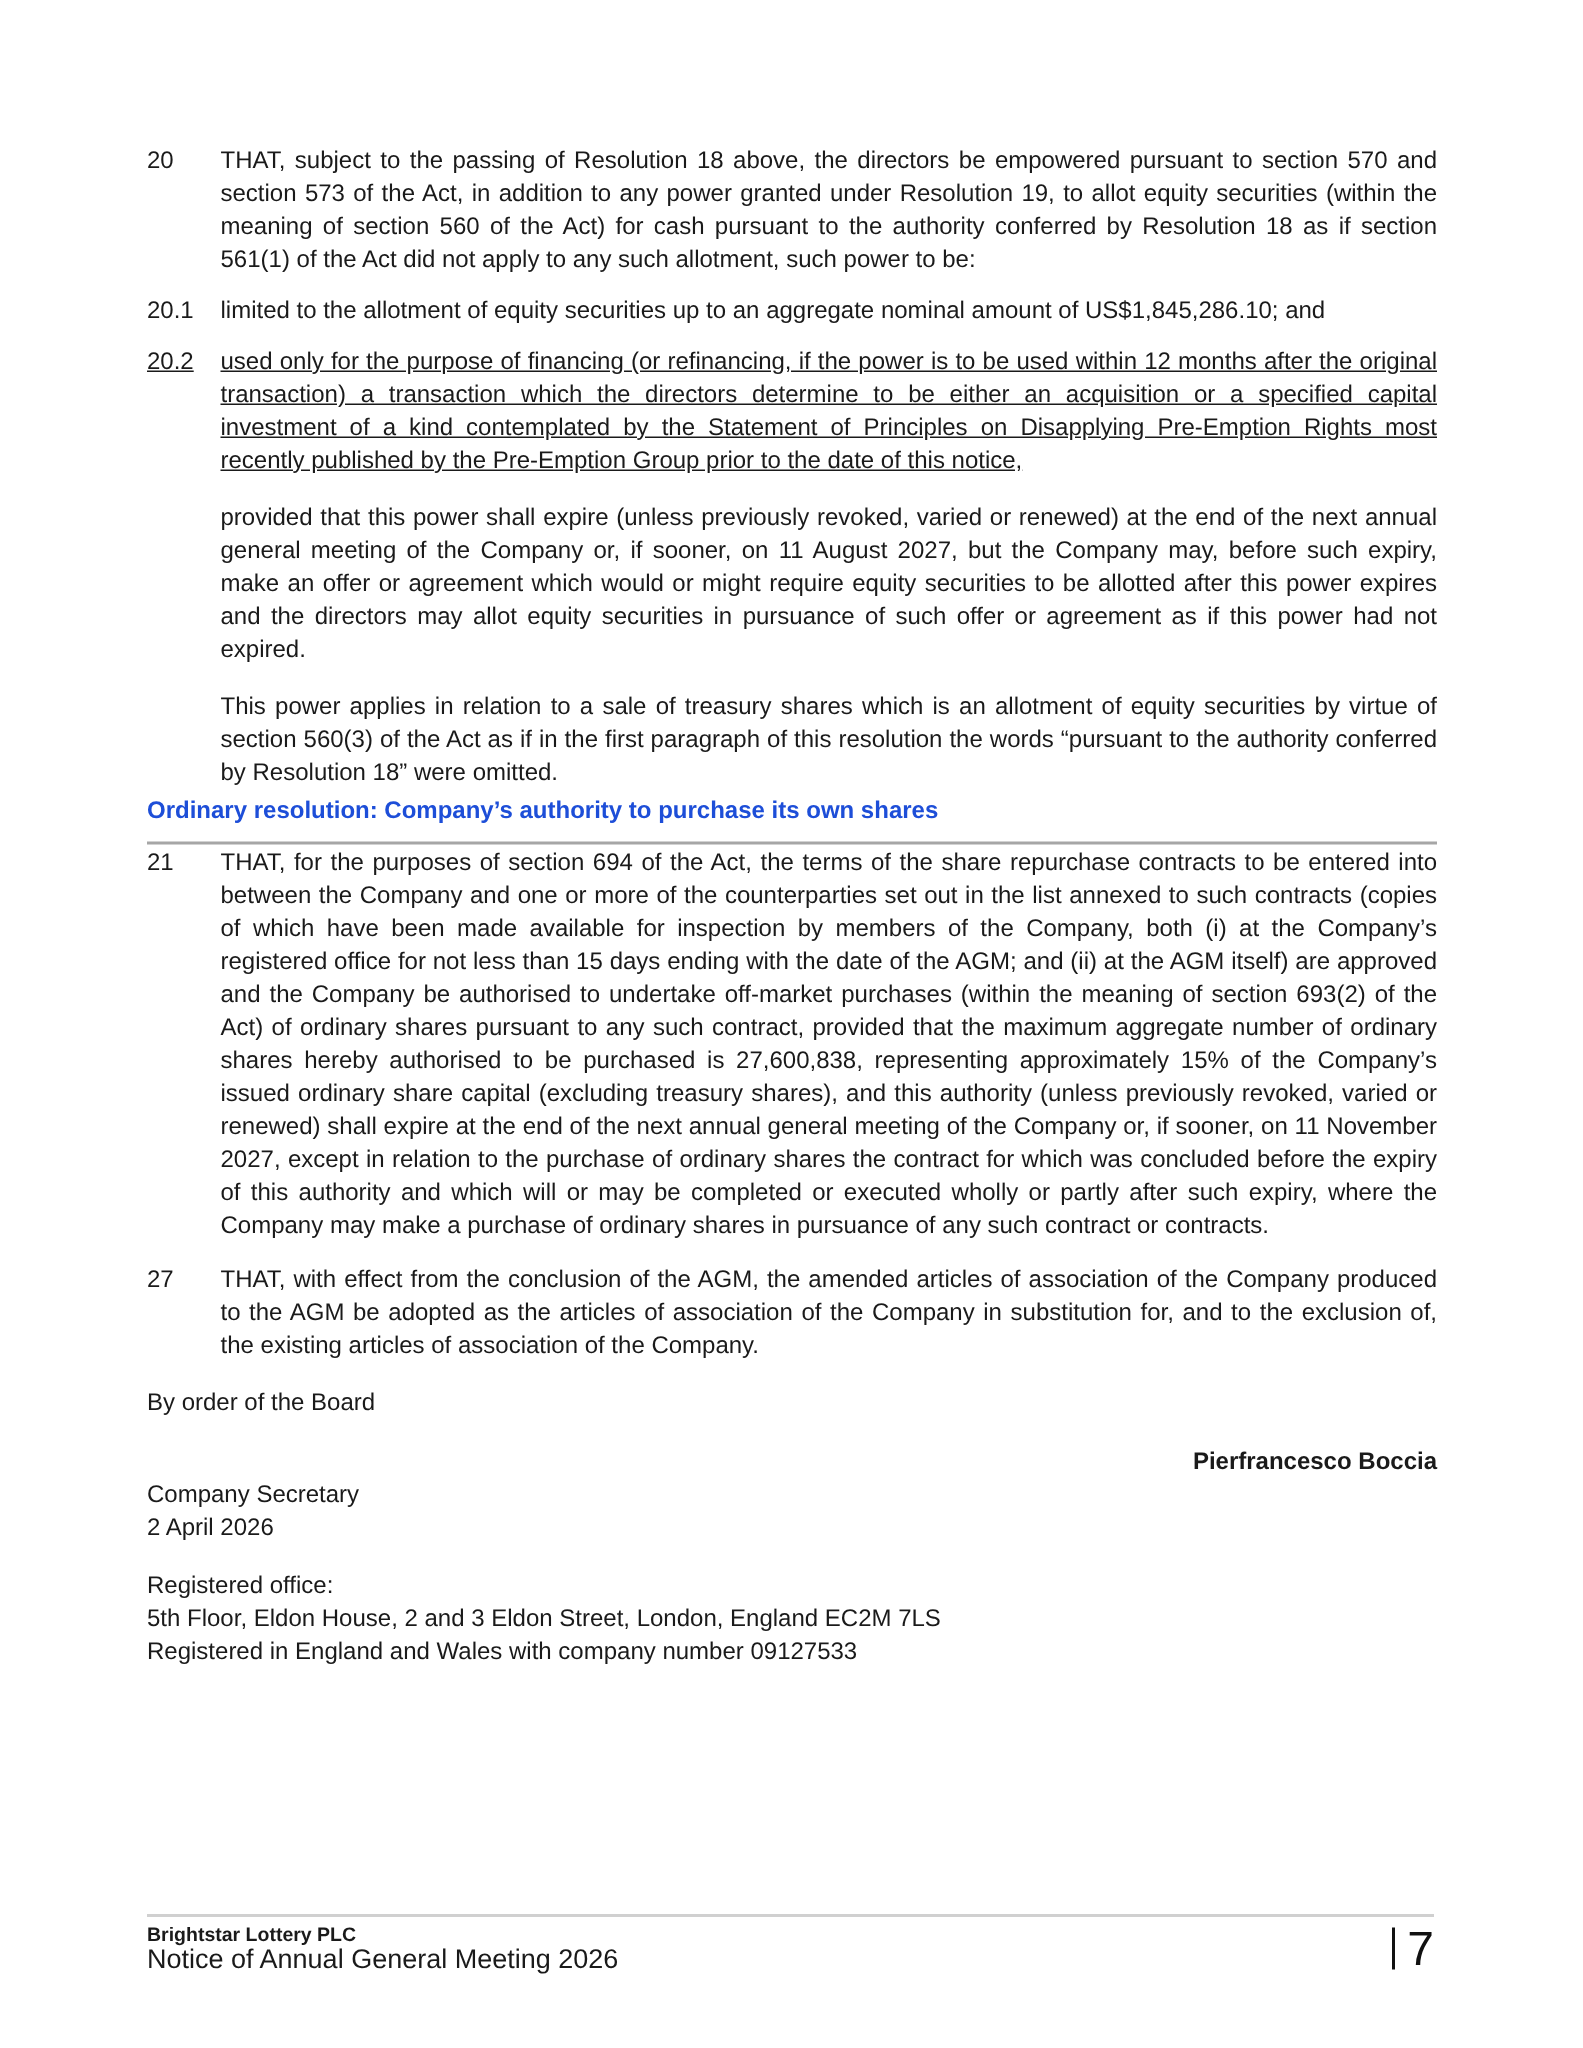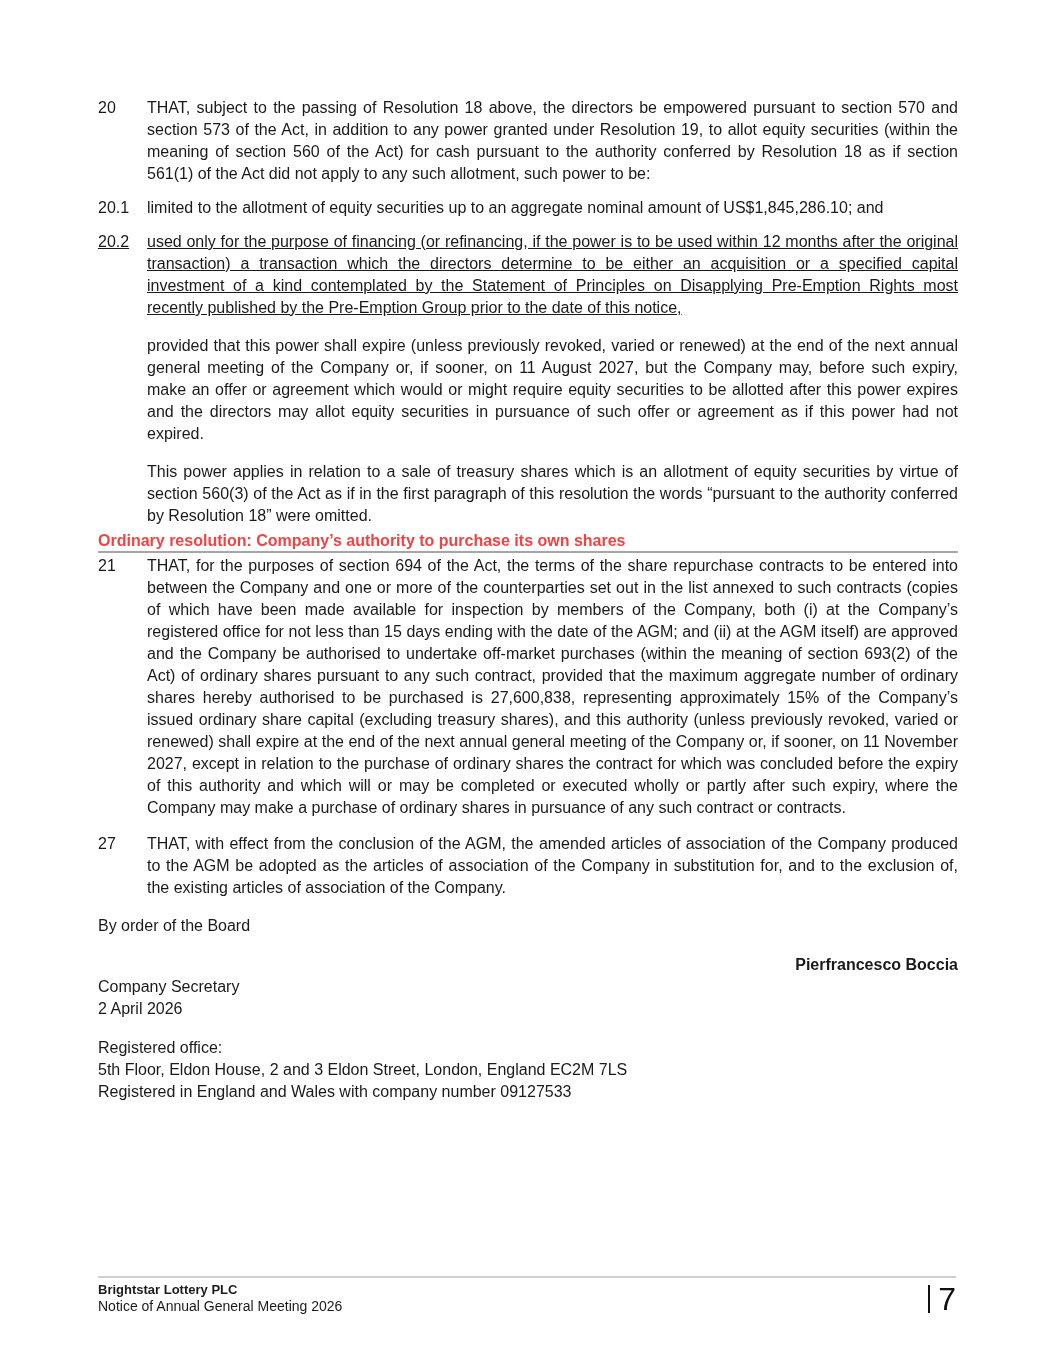--- a/index.html
+++ b/index.html
@@ -32,26 +32,26 @@
   .res .txt {
     flex: 1;
     text-align: justify;
   }
   .para {
     margin-left: 49px;
     text-align: justify;
     margin-bottom: 12px;
   }
   .heading {
-    color: #ef4444;
+    color: #1d4ed8;
     font-weight: bold;
     font-size: 16px;
     line-height: 20px;
     margin-top: 4px;
-    padding-bottom: 0;
+    padding-bottom: 10px;
     border-bottom: 2px solid #a6a6a6;
     margin-bottom: 2px;
   }
   .block {
     margin-bottom: 12px;
   }
   .bold {
     font-weight: bold;
     text-align: right;
   }
@@ -62,21 +62,21 @@
     width: 858px;
     border-top: 2px solid #d0d0d0;
     padding-top: 3px;
   }
   .footer .company {
     font-weight: bold;
     font-size: 13px;
     line-height: 17px;
   }
   .footer .sub {
-    font-size: 14px;
+    font-size: 18px;
     line-height: 17px;
   }
   .footer .pageno {
     position: absolute;
     right: 0;
     top: 4px;
     font-size: 32px;
     line-height: 34px;
     color: #111;
   }

